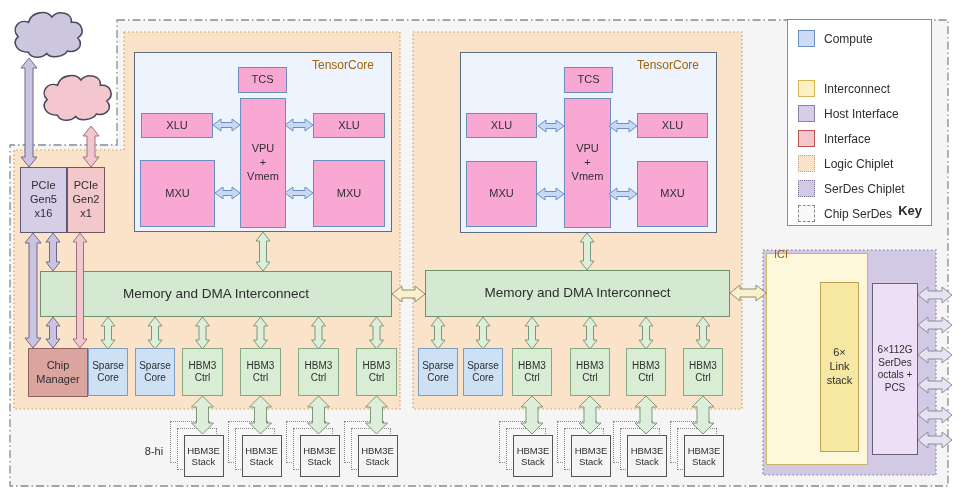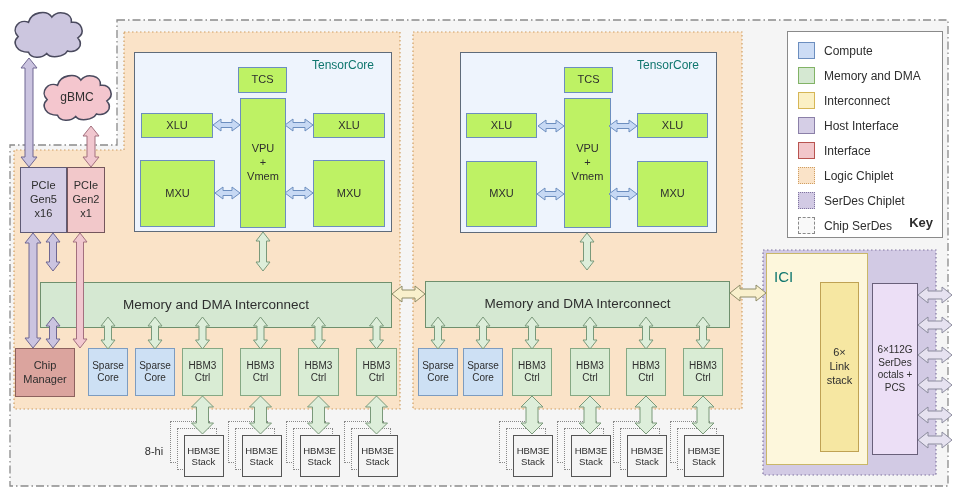--- a/index.html
+++ b/index.html
@@ -4,34 +4,34 @@
 <style>
   html,body{margin:0;padding:0;background:#fff;}
   #stage{position:relative;width:960px;height:500px;background:#fff;overflow:hidden;
          font-family:"Liberation Sans",sans-serif;color:#2e2e2e;}
   svg.layer{position:absolute;left:0;top:0;pointer-events:none;}
   .abs{position:absolute;box-sizing:border-box;}
   .box{border:1px solid #666;display:flex;align-items:center;justify-content:center;
        text-align:center;white-space:pre-line;font-size:11px;line-height:1.25;}
   .t10{font-size:10px;}
   .t95{font-size:9.5px;}
-  .t13{font-size:13.5px;margin-top:11px;}
-  .compute{background:#bef264;border-color:#6c8ebf;}
+  .t13{font-size:13.5px;}
+  .compute{background:#f9a8d4;border-color:#6c8ebf;}
   .tcore{background:#eef4fd;border-color:#5f6b7a;}
   .membar{background:#d5e8d2;border-color:#6f8f6d;}
   .sparse{background:#cde0f4;border-color:#7d9cc0;}
   .hbmc{background:#d9ecd4;border-color:#86a884;}
   .hosty{background:#d5cee6;border-color:#5f5a74;}
   .pinky{background:#f2c8ca;border-color:#74565c;}
   .mgr{background:#dba49e;border-color:#8d625e;}
   .yellow-outer{background:#fdf7dc;border:1px solid #c9b768;}
   .yellow-in{background:#f6e7a2;border:1px solid #bfa254;}
   .pcs{background:#ecdff6;border:1px solid #69607a;}
   .keybox{background:#ffffff;border:1px solid #8a8a8a;}
-  .corner-label{position:absolute;font-size:12px;color:#0f766e;}
+  .corner-label{position:absolute;font-size:12px;color:#a16207;}
   .stack{width:52px;height:54px;}
   .stack .lyr{position:absolute;width:38px;height:40px;border:1px dotted #888;background:#f7f7f7;}
   .stack .l1{left:0;top:0;}
   .stack .l2{left:7px;top:7px;}
   .stack .front{position:absolute;left:14px;top:14px;width:38px;height:40px;
                 background:#f4f4f4;border:1px solid #555;display:flex;align-items:center;
                 justify-content:center;text-align:center;white-space:pre-line;}
   .keyrow{position:absolute;left:10px;height:17px;display:flex;align-items:center;}
   .sw{width:17px;height:17px;box-sizing:border-box;margin-right:9px;flex:none;}
   .sw-compute{background:#ccdcf5;border:1px solid #6c8ebf;}
@@ -58,21 +58,20 @@
     <rect x="763" y="250" width="173" height="225" fill="#d2cae4" stroke="#80759f" stroke-width="1.2" stroke-dasharray="1.5 2.5"></rect>
   </svg>
 
   <svg class="layer" style="left:8px;top:8px" width="80" height="52" viewBox="0 0 120 80">
     <path d="M 30 68 C 12 68 4 54 14 44 C 2 32 16 16 30 22 C 34 6 58 2 66 14 C 76 2 98 8 96 22 C 112 20 118 38 106 46 C 116 58 104 70 90 66 C 84 76 64 78 58 70 C 50 78 34 78 30 68 Z" fill="#ccc6df" stroke="#4a4a5e" stroke-width="2.4"></path>
   </svg>
 
   <svg class="layer" style="left:38px;top:70px" width="78" height="54" viewBox="0 0 120 80">
     <path d="M 30 68 C 12 68 4 54 14 44 C 2 32 16 16 30 22 C 34 6 58 2 66 14 C 76 2 98 8 96 22 C 112 20 118 38 106 46 C 116 58 104 70 90 66 C 84 76 64 78 58 70 C 50 78 34 78 30 68 Z" fill="#f4c6ce" stroke="#4a4a5e" stroke-width="2.4"></path>
   </svg>
-  <div class="cloud-label" style="left:38px;top:70px;width:78px;height:54px">gBMC</div>
 
   <div class="abs box hosty" style="left:20px;top:167px;width:47px;height:66px">PCIe
 Gen5
 x16</div>
   <div class="abs box pinky" style="left:67px;top:167px;width:38px;height:66px">PCIe
 Gen2
 x1</div>
 
   <div class="abs box tcore" style="left:134px;top:52px;width:258px;height:180px"></div>
   <div class="corner-label" style="left:312px;top:58px">TensorCore</div>
@@ -92,21 +91,21 @@
 +
 Vmem</div>
   <div class="abs box compute" style="left:466px;top:113px;width:71px;height:25px">XLU</div>
   <div class="abs box compute" style="left:637px;top:113px;width:71px;height:25px">XLU</div>
   <div class="abs box compute" style="left:466px;top:161px;width:71px;height:66px">MXU</div>
   <div class="abs box compute" style="left:637px;top:161px;width:71px;height:66px">MXU</div>
 
   <div class="abs box membar t13" style="left:40px;top:271px;width:352px;height:46px">Memory and DMA Interconnect</div>
   <div class="abs box membar t13" style="left:425px;top:270px;width:305px;height:47px">Memory and DMA Interconnect</div>
 
-  <div class="abs box mgr" style="left:15px;top:348px;width:60px;height:49px">Chip
+  <div class="abs box mgr" style="left:28px;top:348px;width:60px;height:49px">Chip
 Manager</div>
   <div class="abs box sparse t10" style="left:88px;top:348px;width:40px;height:48px">Sparse
 Core</div>
   <div class="abs box sparse t10" style="left:135px;top:348px;width:40px;height:48px">Sparse
 Core</div>
   <div class="abs box hbmc t10" style="left:182px;top:348px;width:41px;height:48px">HBM3
 Ctrl</div>
   <div class="abs box hbmc t10" style="left:240px;top:348px;width:41px;height:48px">HBM3
 Ctrl</div>
   <div class="abs box hbmc t10" style="left:298px;top:348px;width:41px;height:48px">HBM3
@@ -172,37 +171,33 @@
 Stack</div>
   </div>
   <div class="abs stack" style="left:670px;top:421px">
     <div class="lyr l1"></div>
     <div class="lyr l2"></div>
     <div class="front t95">HBM3E
 Stack</div>
   </div>
 
   <div class="abs yellow-outer" style="left:766px;top:253px;width:102px;height:212px"></div>
-  <div class="corner-label" style="left:774px;top:268px;font-size:15px">ICI</div>
+  <div class="corner-label" style="left:774px;top:248px;font-size:11px">ICI</div>
   <div class="abs box yellow-in" style="left:820px;top:282px;width:39px;height:170px">6×
 Link
 stack</div>
   <div class="abs box pcs t10" style="left:872px;top:283px;width:46px;height:172px">6×112G
 SerDes
 octals +
 PCS</div>
 
-  <div class="abs keybox" style="left:787px;top:31px;width:156px;height:207px">
+  <div class="abs keybox" style="left:787px;top:19px;width:145px;height:207px">
     <div class="keyrow" style="top:10px">
       <div class="sw sw-compute"></div>
       <div class="keylabel">Compute</div>
-    </div>
-    <div class="keyrow" style="top:35px">
-      <div class="sw sw-mem"></div>
-      <div class="keylabel">Memory and DMA</div>
     </div>
     <div class="keyrow" style="top:60px">
       <div class="sw sw-ic"></div>
       <div class="keylabel">Interconnect</div>
     </div>
     <div class="keyrow" style="top:85px">
       <div class="sw sw-host"></div>
       <div class="keylabel">Host Interface</div>
     </div>
     <div class="keyrow" style="top:110px">

